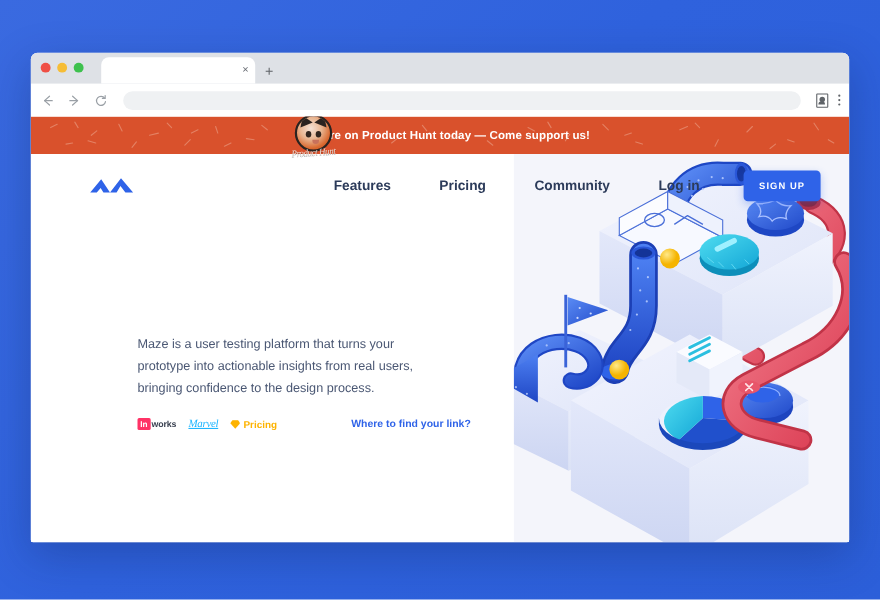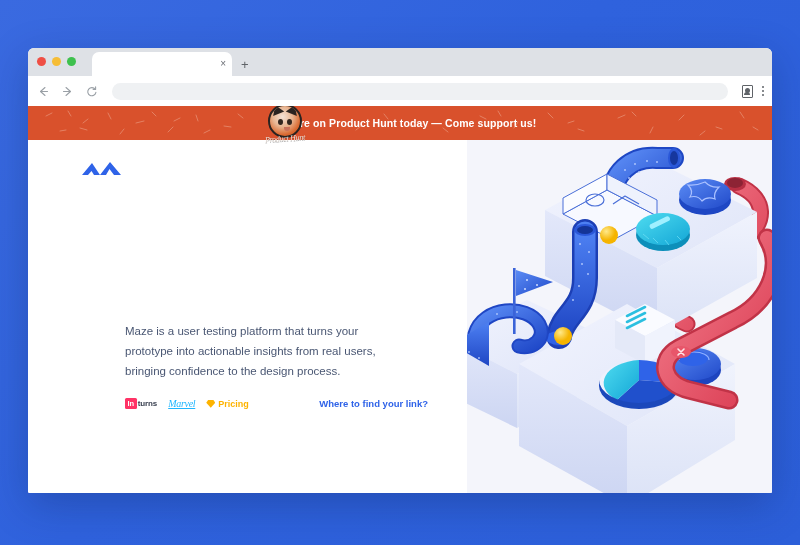--- a/index.html
+++ b/index.html
@@ -253,21 +253,21 @@
     z-index: 3;
   }
   .hero h1 {
     font-size: 26px;
     line-height: 1.15;
     color: #2c3b5a;
     font-weight: bold;
     letter-spacing: -0.4px;
   }
   .hero p {
-    margin-top: 30px;
+    margin-top: 12px;
     font-size: 11.5px;
     line-height: 1.72;
     color: #4a5773;
     max-width: 260px;
   }
 
   .form-card {
     margin-top: 25px;
     width: 303px;
     height: 46px;
@@ -651,31 +651,38 @@
       </div>
     </div>
 
     <div class="nav">
       <div class="logo">
         <svg width="44" height="20" viewBox="0 0 44 20">
           <path d="M2 16 L12 4 L20 16 L14 16 L11.5 12 L8 16 Z" fill="#2f63e8"></path>
           <path d="M20 16 L30 3 L41 16 L34 16 L29.5 10 L26 16 Z" fill="#2f63e8"></path>
         </svg>
       </div>
+      <div class="nav-links">
+        <span class="nav-link">Features</span>
+        <span class="nav-link">Pricing</span>
+        <span class="nav-link">Community</span>
+        <span class="nav-link">Log in</span>
+        <button class="signup-btn">SIGN UP</button>
+      </div>
     </div>
 
     <div class="hero">
       <p>Maze is a user testing platform that turns your prototype into actionable insights from real users, bringing confidence to the design process.</p>
 
 
       <div class="tools-row">
         <div class="tool-logos">
           <span class="invision">
             <span class="invision-box">In</span>
-            <span class="invision-word">turns</span>
+            <span class="invision-word">works</span>
           </span>
           <span class="marvel">Marvel</span>
           <span class="sketch">
             <span class="sketch-gem"></span>
             <span class="sketch-word">Pricing</span>
           </span>
         </div>
         <span class="find-link">Where to find your link?</span>
       </div>
     </div>

